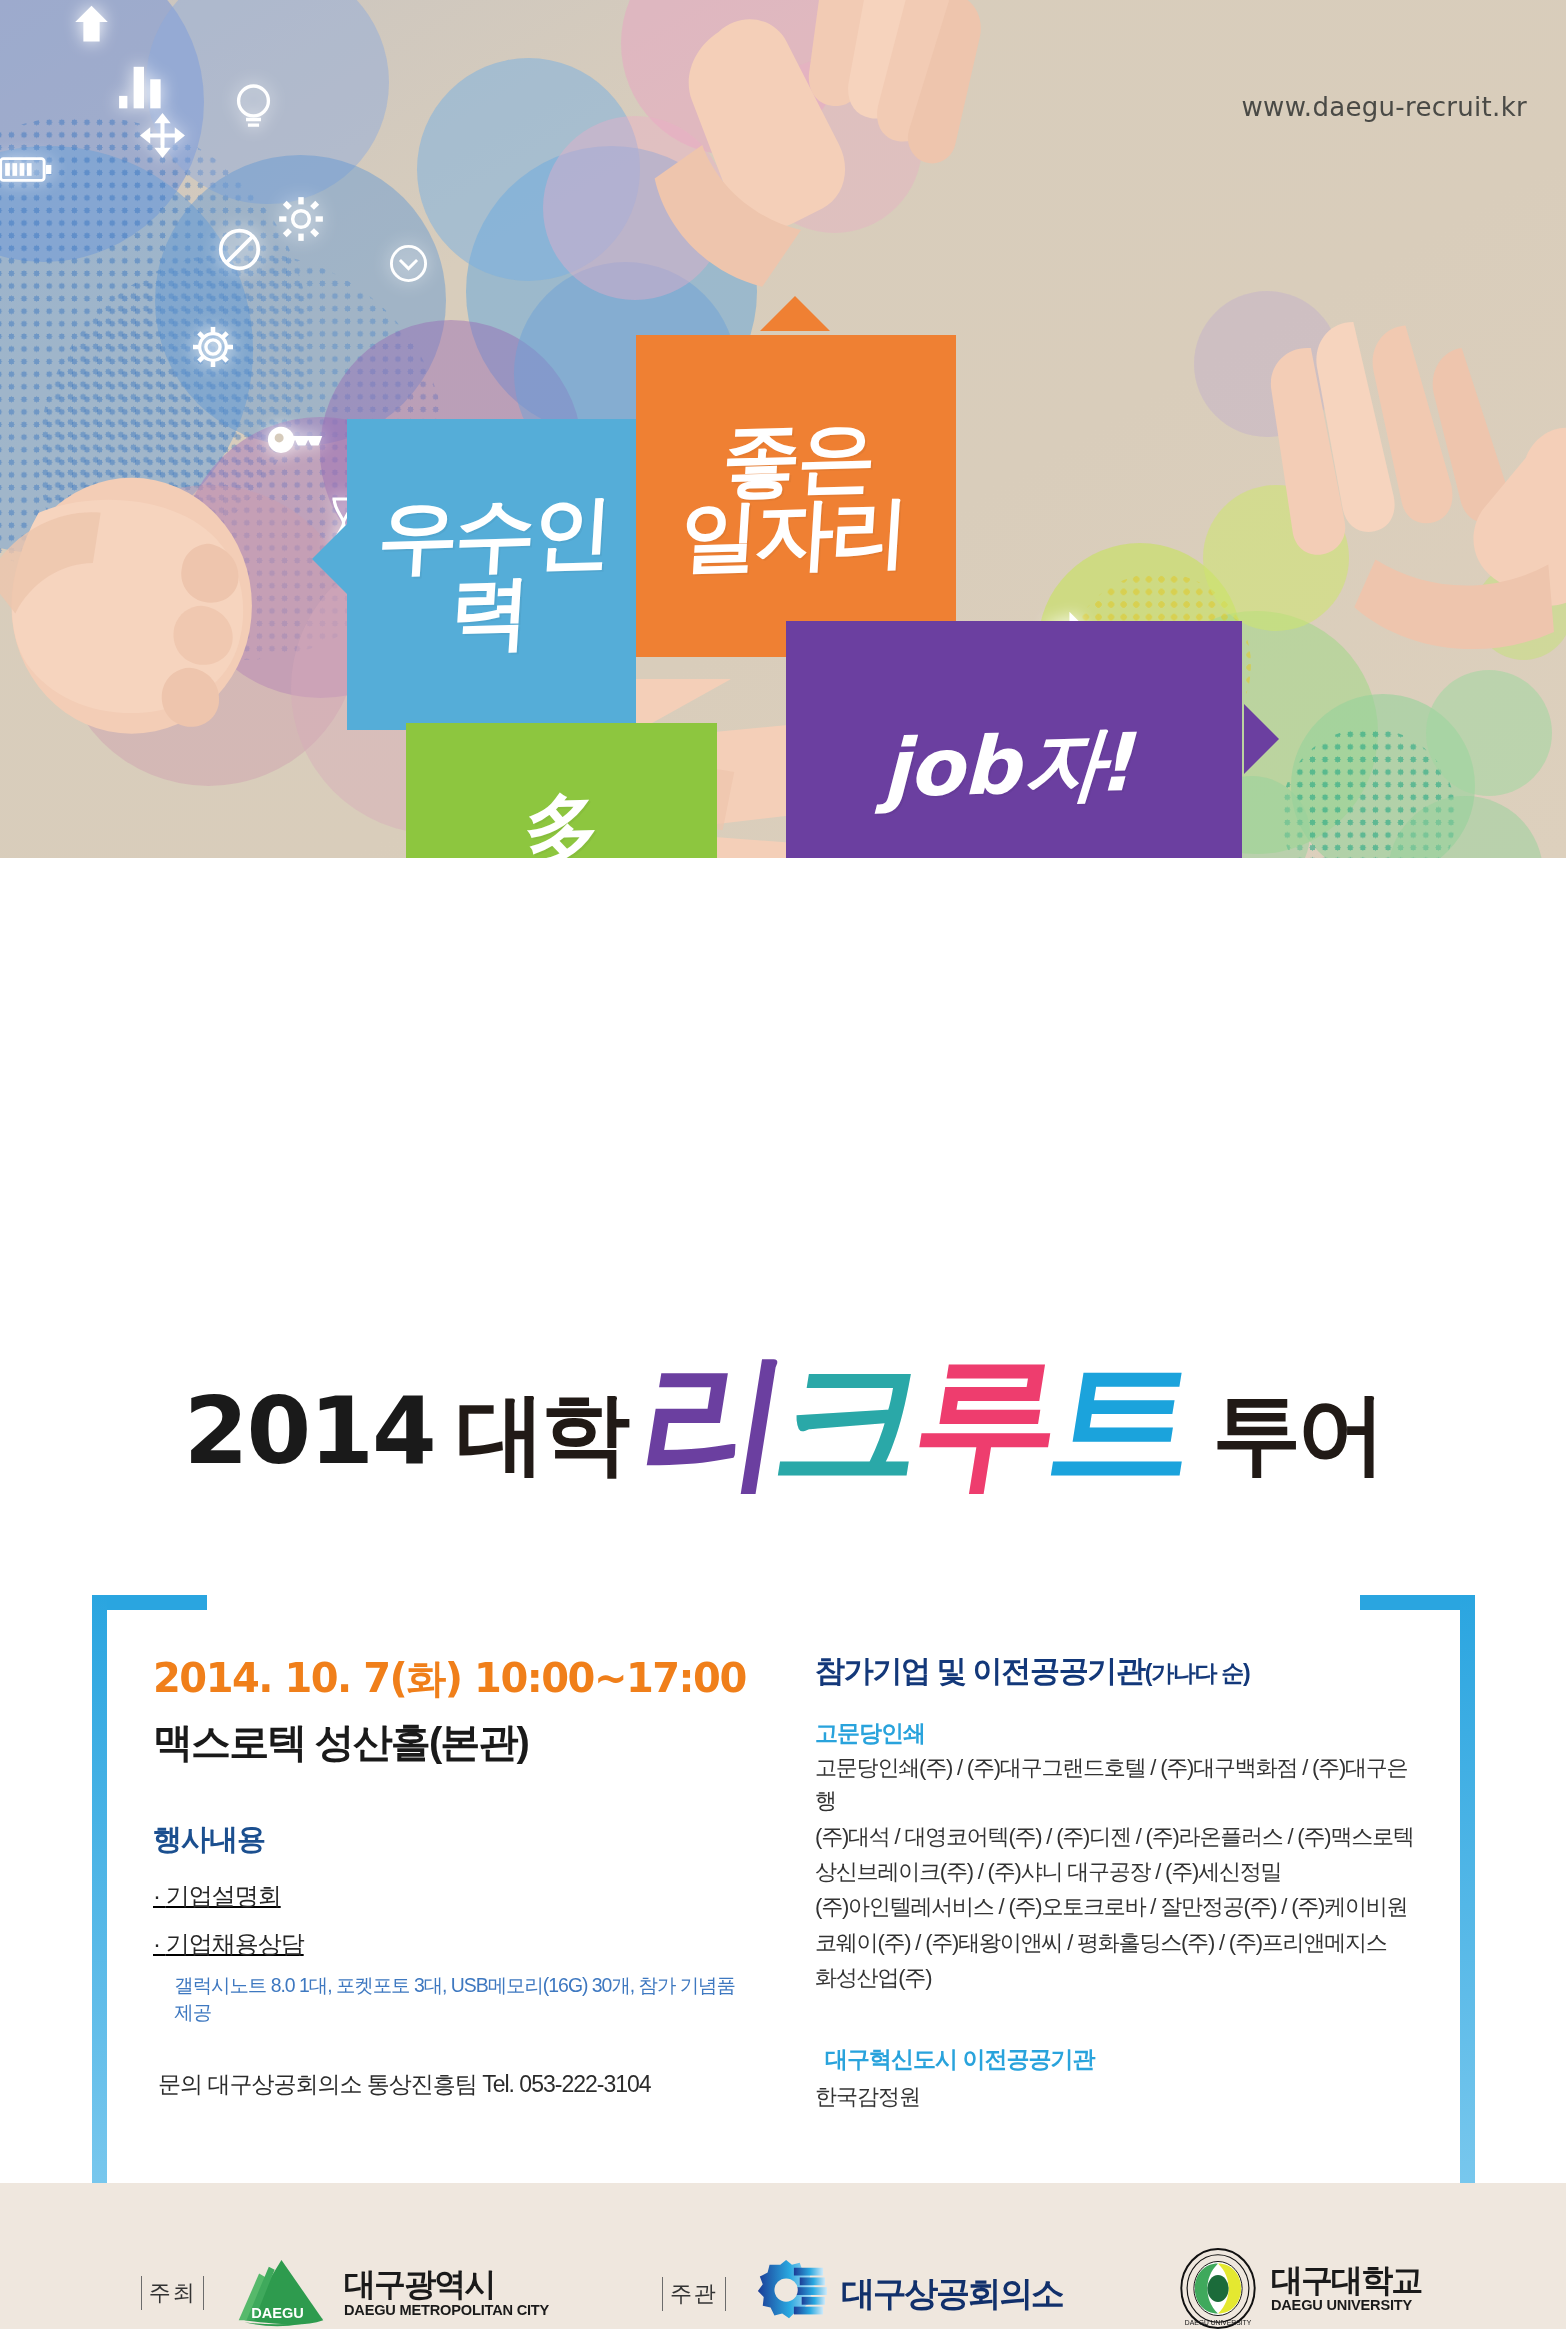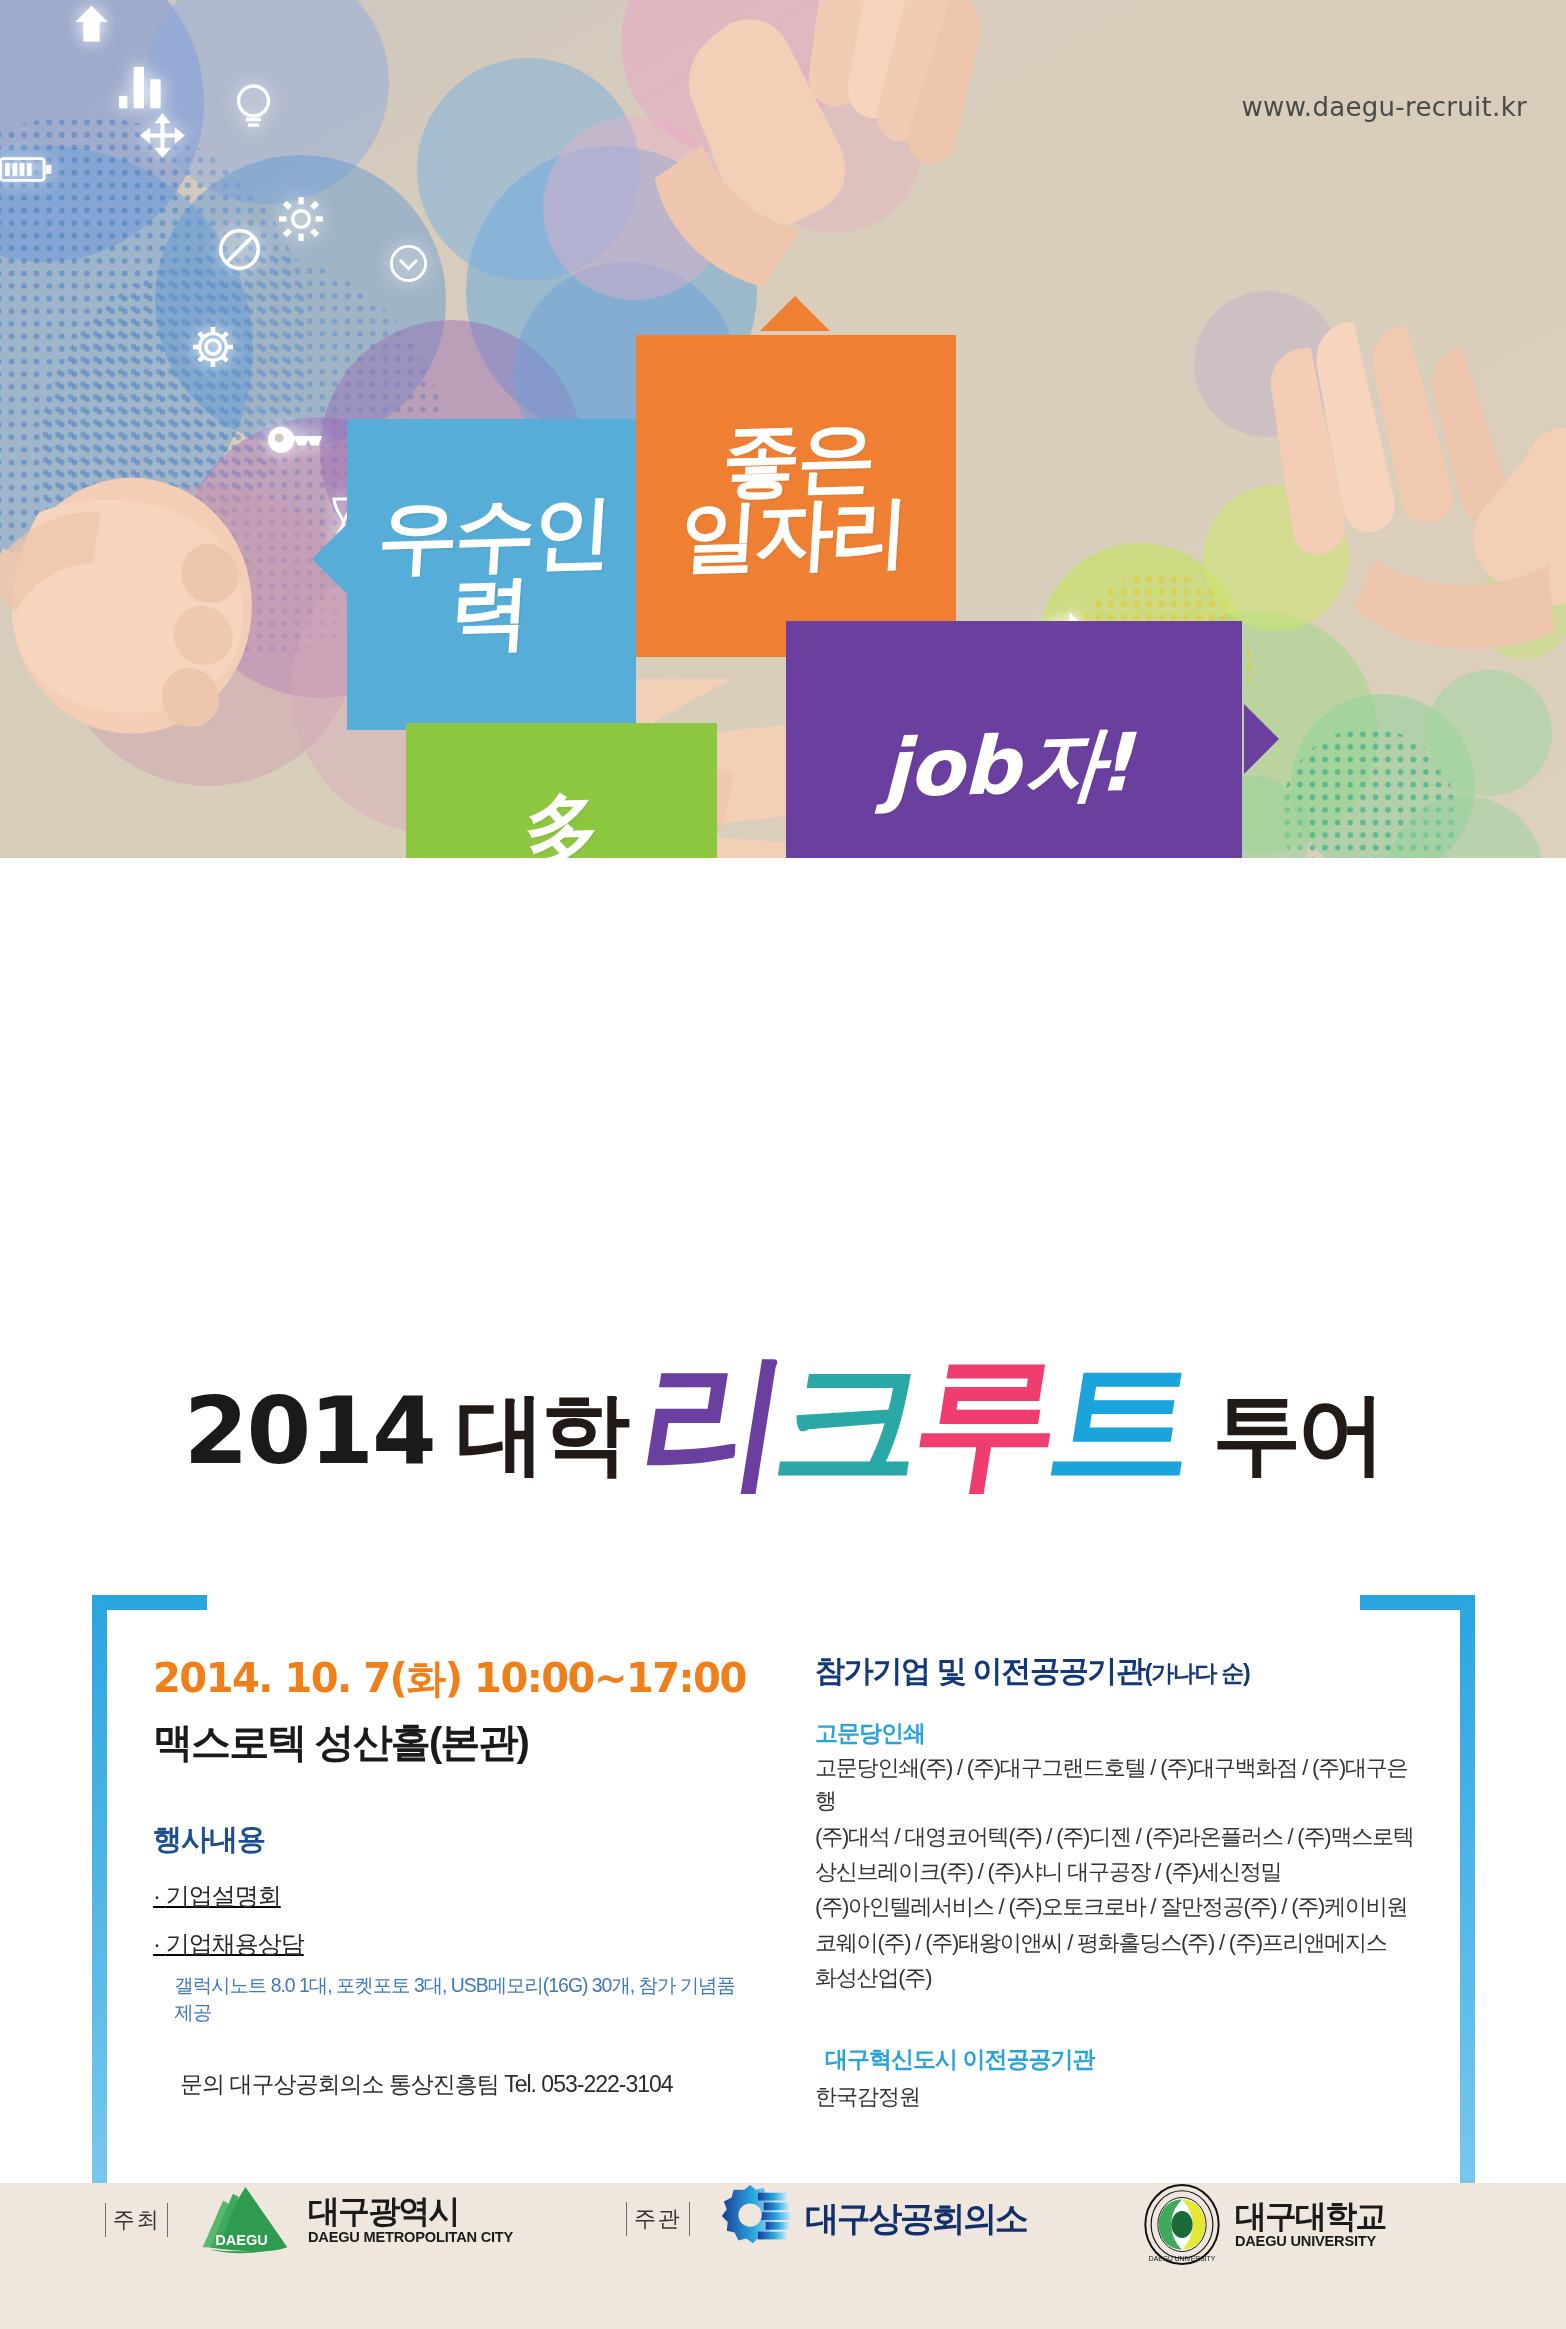--- a/index.html
+++ b/index.html
@@ -136,21 +136,21 @@
     list-style:none; font-size:24px; color:#262626; letter-spacing:-1px;
     margin-bottom:18.4px; line-height:1.25;
   }
   .bullets li::before { content:"· "; color:#262626; }
   .bul-small { font-size:17.5px; letter-spacing:-0.8px; }
   .prize {
     font-size:19.4px; color:#3E78C0; letter-spacing:-1px;
     margin-left:21.3px; margin-top:-5.8px; margin-bottom:17.5px;
   }
   .contact {
-    font-size:23px; color:#2b2b2b; letter-spacing:-1px; margin-top:43px; margin-left:27px;
+    font-size:23px; color:#2b2b2b; letter-spacing:-1px; margin-top:43px; margin-left:5px;
   }
 
   
   .col-right { position:absolute; left:815px; top:793px; width:611px; }
   .rc-h {
     font-size:30px; font-weight:bold; color:#13387A; letter-spacing:-1.3px;
   }
   .rc-h .sm { font-size:23px; }
   .rc-sub {
     font-size:23px; font-weight:bold; color:#29A3DC; letter-spacing:-1px;
@@ -163,21 +163,21 @@
   .rc-sub2 {
     font-size:23px; font-weight:bold; color:#29A3DC; letter-spacing:-1px;
     margin-top:50px;
     margin-left:10px;
   }
   .rc-inst { font-size:22px; color:#333; letter-spacing:-1px; margin-top:6.8px; }
 
   
   .footer {
     position:absolute; left:0; top:2183px; width:1566px; height:147px;
-    background:#EFE7DE; display:flex; align-items:flex-start;
+    background:#EFE7DE; display:flex; align-items:flex-end;padding-left:36px;
   }
   .f-group { display:flex; align-items:center; }
   .f-tag {
     font-size:22px; color:#333; letter-spacing:1.9px;
     border-left:1.9px solid #6c6c6c; border-right:1.9px solid #6c6c6c;
     padding:1.9px 6.8px; margin-right:25px; white-space:nowrap;
   }
   .f-logo { display:flex; align-items:center; }
   .f-name { margin-left:12.6px; }
   .f-kr { font-size:32px; font-weight:bold; color:#1a1a1a; letter-spacing:-1.9px; line-height:1.05; }

